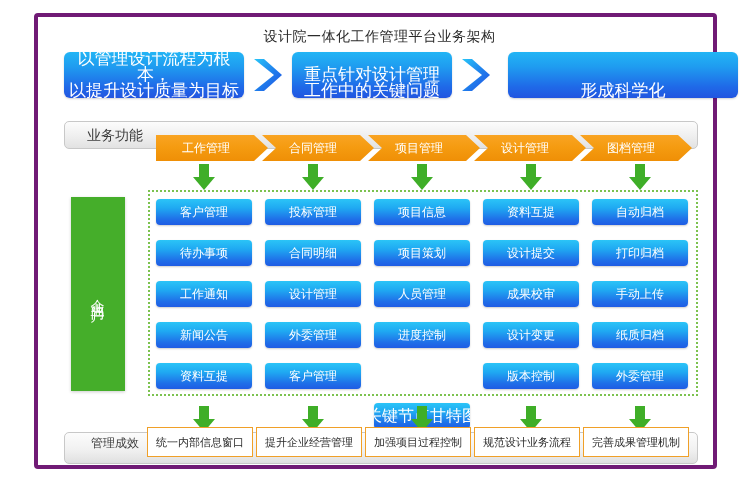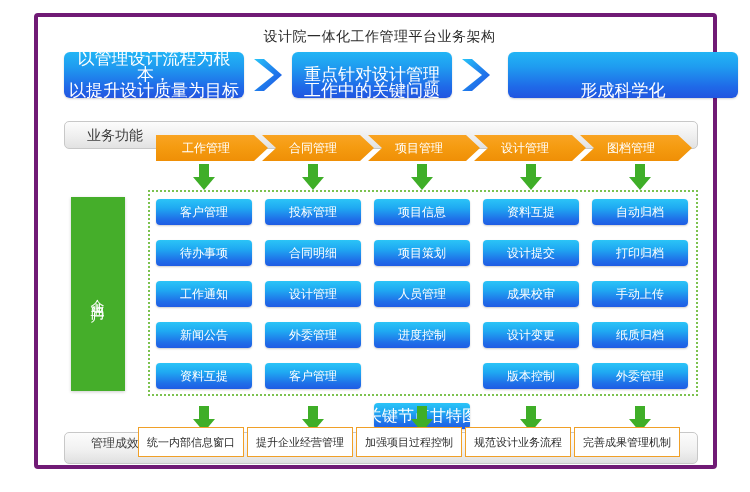--- a/index.html
+++ b/index.html
@@ -236,20 +236,21 @@
     color: #3c3c3c;
   }
   #outcome-items {
     position: absolute;
     left: 100px;
     top: 410px;
     width: 560px;
     height: 20px;
     display: flex;
     gap: 3px;
+    justify-content: center;
   }
   .outcome-box {
     width: 106px;
     height: 30px;
     border: 1px solid #f0a028;
     background: #ffffff;
     color: #2b2b2b;
     font-size: 11px;
     display: flex;
     align-items: center;

